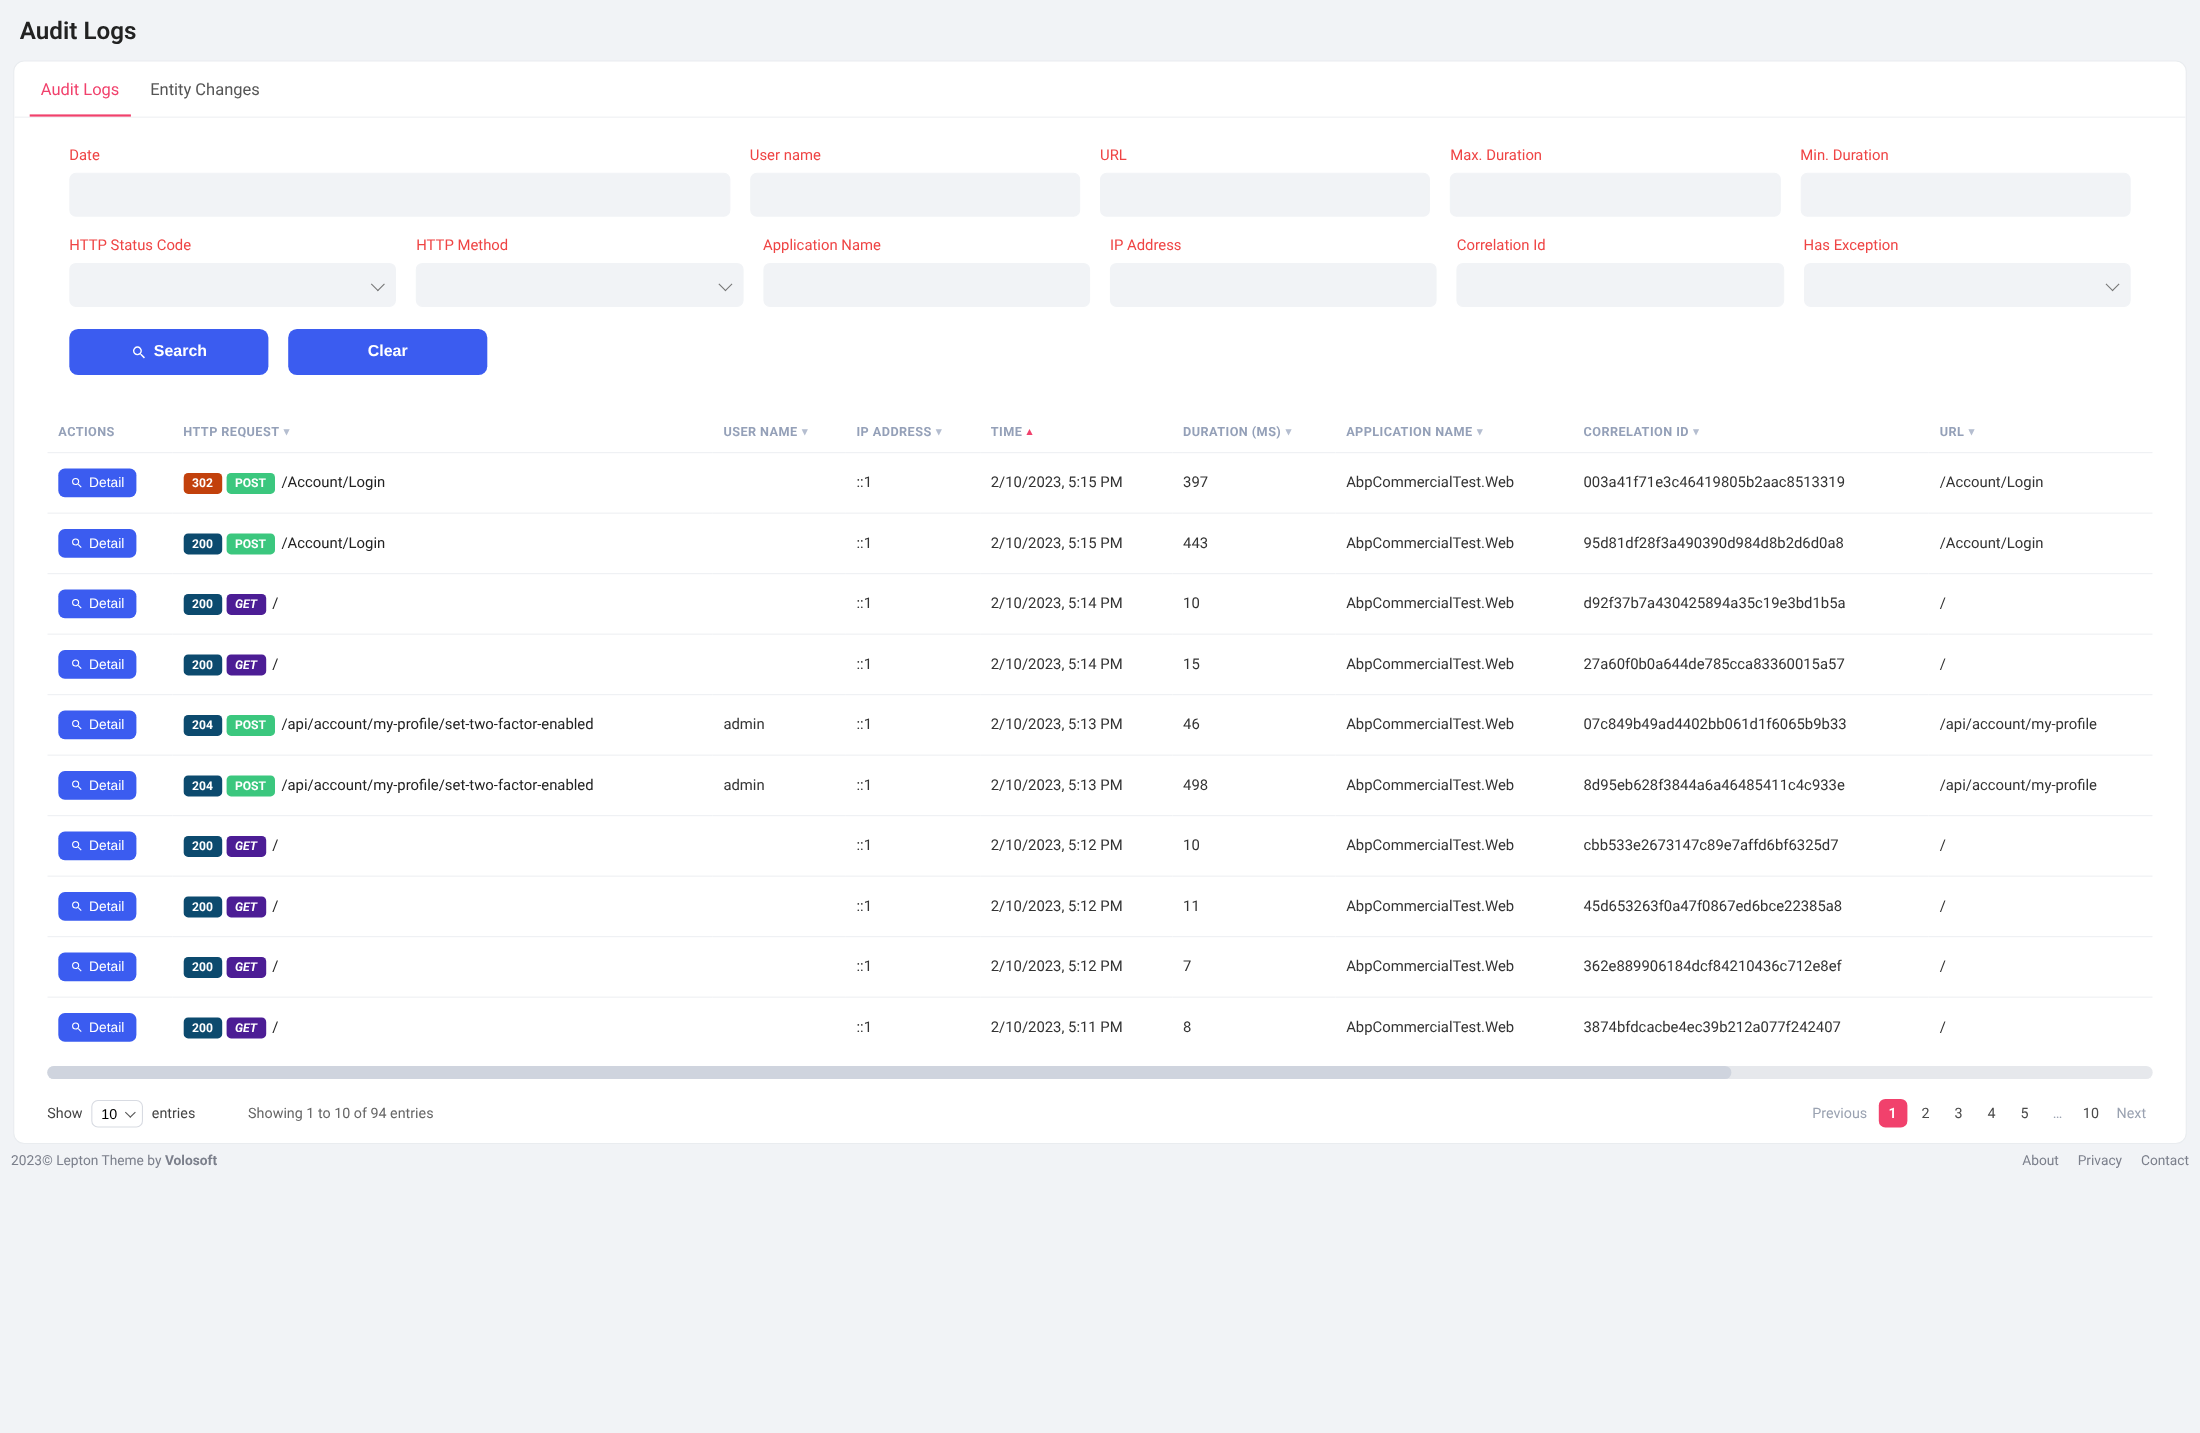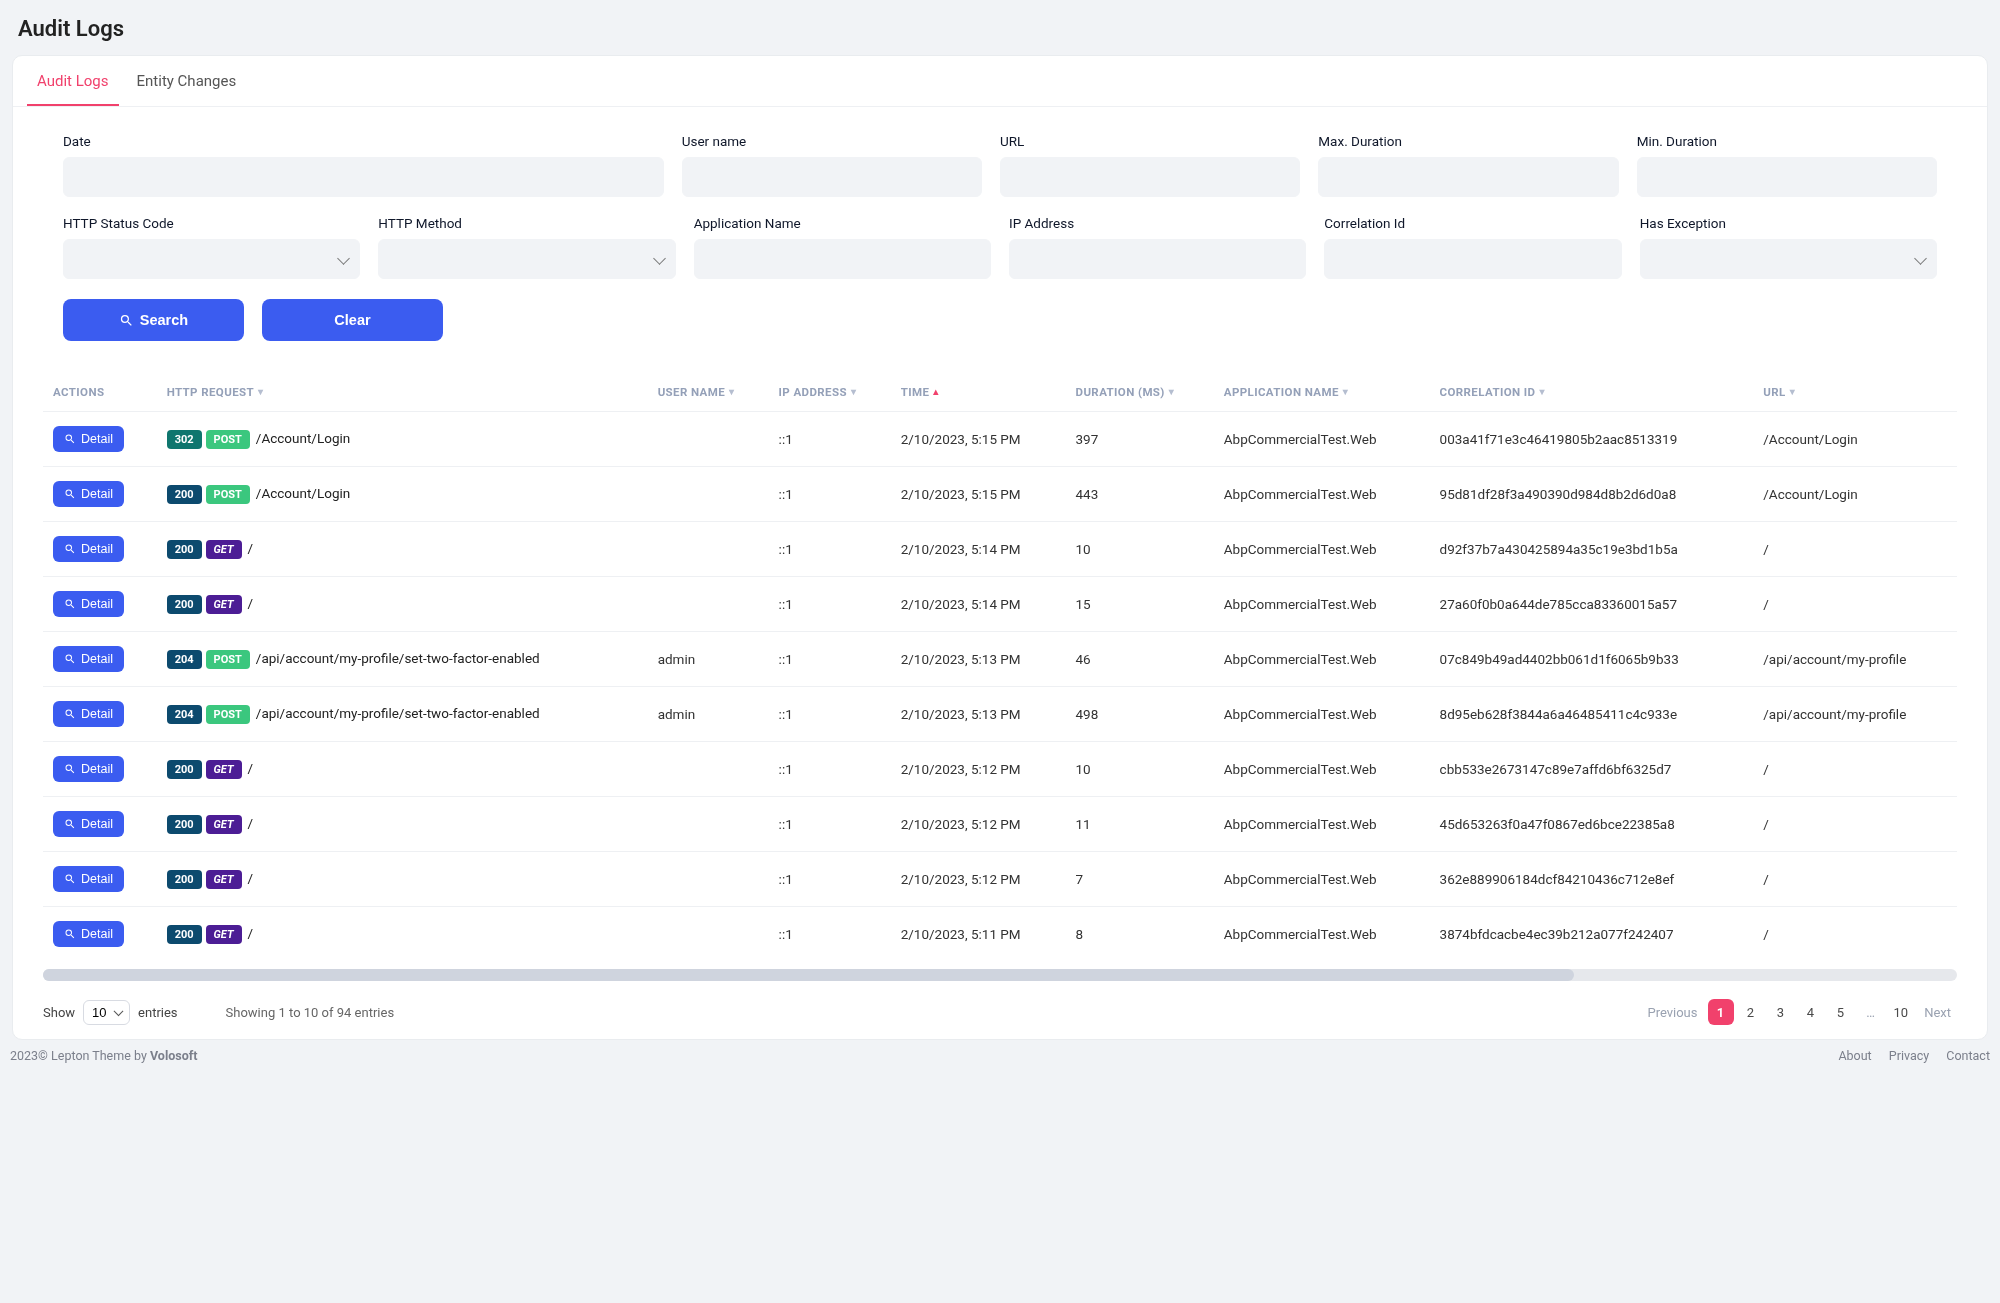--- a/index.html
+++ b/index.html
@@ -33,21 +33,21 @@
     grid-template-columns: 2fr 1fr 1fr 1fr 1fr;
     gap: 18px 18px;
   }
   .filters .row2 {
     grid-column: 1 / -1;
     display: grid;
     grid-template-columns: 1fr 1fr 1fr 1fr 1fr 1fr;
     gap: 18px;
   }
   .field { display: flex; flex-direction: column; }
-  .field label { font-size: 13.5px; margin-bottom: 8px; color: #0f172a; }
+  .field label { font-size: 13.5px; margin-bottom: 8px; color: #ef4444; }
   .field .input, .field select {
     height: 40px;
     background: #f1f3f6;
     border: 1px solid #f1f3f6;
     border-radius: 6px;
     padding: 0 12px;
     font-size: 14px;
     color: #333;
     appearance: none;
   }
@@ -117,21 +117,21 @@
   .badge {
     display: inline-block;
     color: #fff;
     font-weight: 700;
     font-size: 11px;
     border-radius: 4px;
     padding: 3px 8px;
     margin-right: 4px;
   }
   .badge.code-200, .badge.code-204 { background: #0c4a6e; }
-  .badge.code-302 { background: #0f766e; }
+  .badge.code-302 { background: #c2410c; }
   .badge.method-POST { background: #3bc77e; }
   .badge.method-GET { background: #4c1d95; font-style: italic; }
   .path { margin-left: 2px; color: #222; }
 
   .scroll-indicator { height: 12px; background: #e6e8ec; border-radius: 6px; margin: 6px 30px 14px; position: relative; }
   .scroll-thumb { position:absolute; left:0; top:0; height:100%; width: 80%; background:#cfd4de; border-radius:6px; }
 
   .table-footer {
     display: flex;
     align-items: center;

